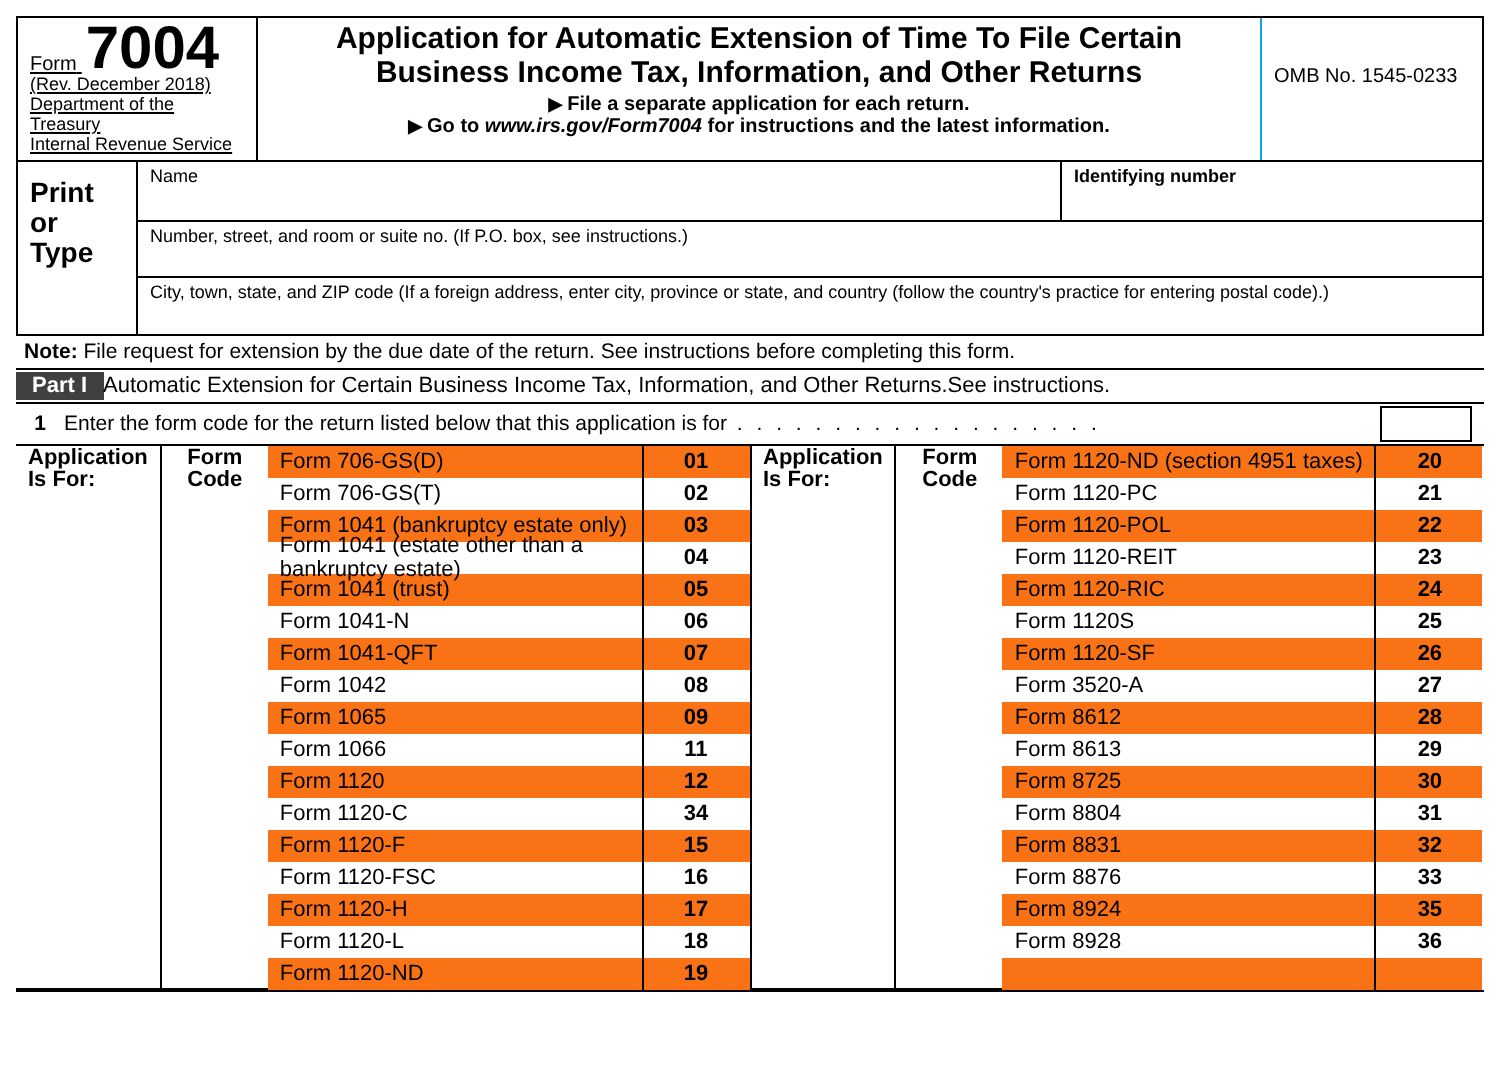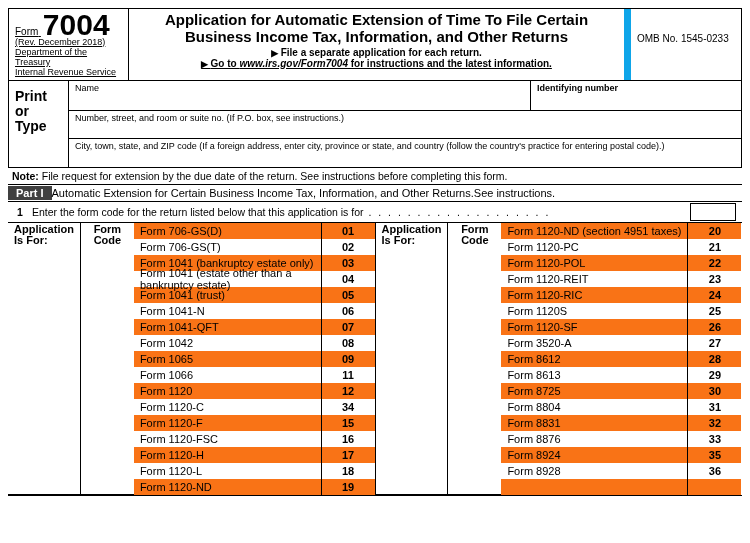--- a/index.html
+++ b/index.html
@@ -33,36 +33,35 @@
     font-weight: 900;
     line-height: 0.9;
     display: inline-block;
     vertical-align: bottom;
     margin-left: 2px;
   }
   .title-box {
     flex: 1;
     text-align: center;
     padding: 2px 8px;
-    border-right: 7px solid #0ea5e9;
+    border-right: 1px solid #0ea5e9;
   }
   .title-main {
     font-size: 15px;
     font-weight: 700;
     line-height: 1.15;
   }
   .title-sub1 {
     font-size: 10px;
     font-weight: 700;
     margin-top: 1px;
   }
   .title-sub2 {
     font-size: 10px;
     font-weight: 700;
-    text-decoration: underline;
   }
   .omb-box {
     width: 110px;
     padding: 24px 6px 0 6px;
     font-size: 10px;
   }
   .id-row {
     display: flex;
     border-bottom: 1px solid #000;
     min-height: 30px;

